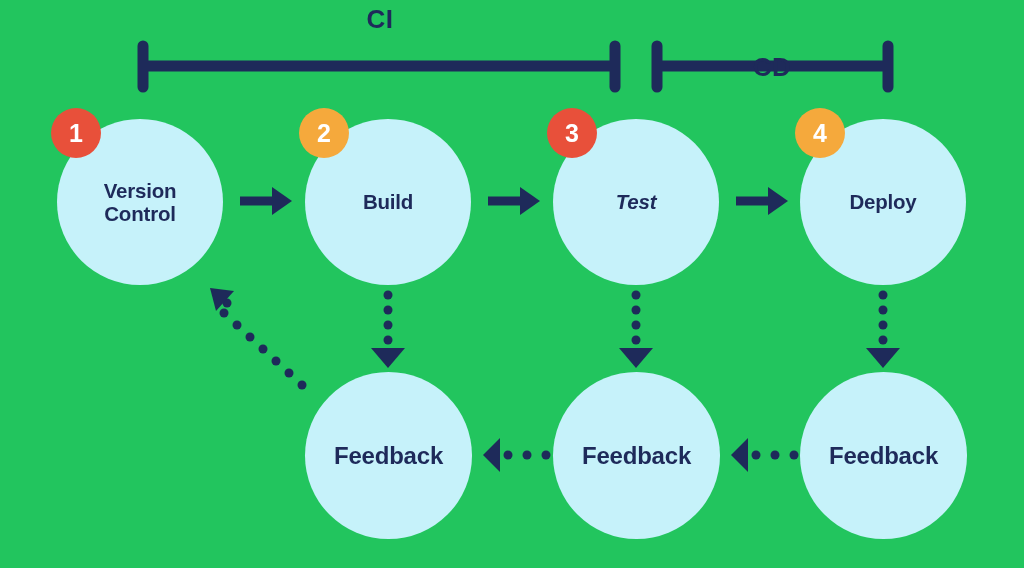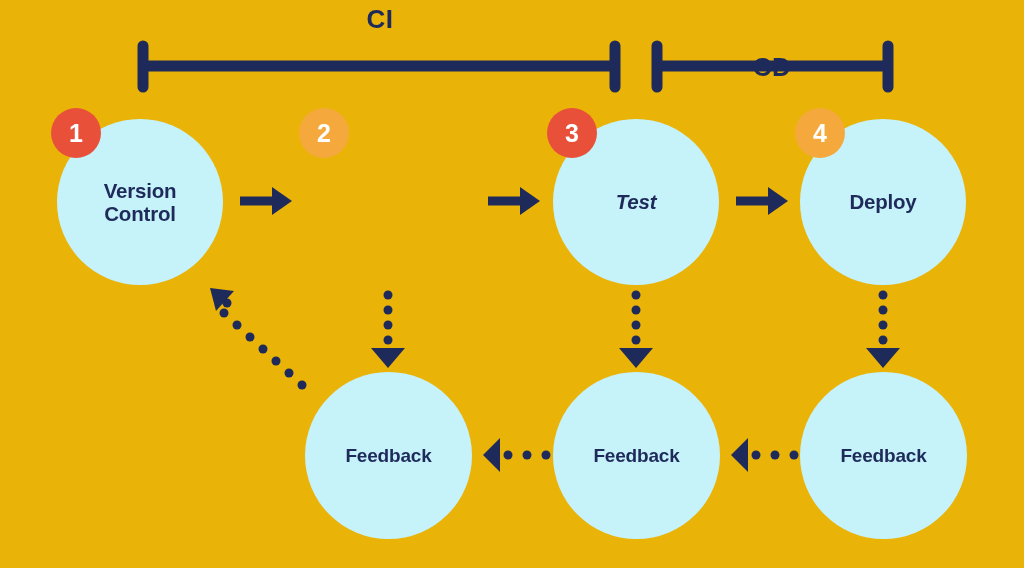--- a/index.html
+++ b/index.html
@@ -7,21 +7,21 @@
     padding: 0;
     background: #ffffff;
   }
   body {
     font-family: "Liberation Sans", sans-serif;
   }
   #canvas {
     position: relative;
     width: 1024px;
     height: 568px;
-    background: #eab308;
+    background: #22c55e;
     overflow: hidden;
   }
   .svg-layer {
     position: absolute;
     left: 0;
     top: 0;
     width: 1024px;
     height: 568px;
   }
   
@@ -39,21 +39,21 @@
     letter-spacing: -0.2px;
   }
   .stage-main {
     width: 166px;
     height: 166px;
     font-size: 20.5px;
   }
   .stage-feedback {
     width: 167px;
     height: 167px;
-    font-size: 19px;
+    font-size: 24px;
   }
   .stage-label {
     white-space: pre-line;
     pointer-events: none;
   }
   
   .badge {
     position: absolute;
     width: 50px;
     height: 50px;
@@ -168,20 +168,23 @@
   <div class="phase-label" style="left:772px; top:4px;margin-top:48px;">CD</div>
 
   <div class="stage-circle stage-main" style="left:57px; top:119px;">
     <span class="stage-label">Version
 Control</span>
   </div>
   <div class="badge badge-red" style="left:51px; top:108px;">
     <span>1</span>
   </div>
 
+  <div class="stage-circle stage-main" style="left:305px; top:119px;">
+    <span class="stage-label">Build</span>
+  </div>
   <div class="badge badge-orange" style="left:299px; top:108px;">
     <span>2</span>
   </div>
 
   <div class="stage-circle stage-main" style="left:553px; top:119px;font-style:italic;">
     <span class="stage-label">Test</span>
   </div>
   <div class="badge badge-red" style="left:547px; top:108px;">
     <span>3</span>
   </div>

